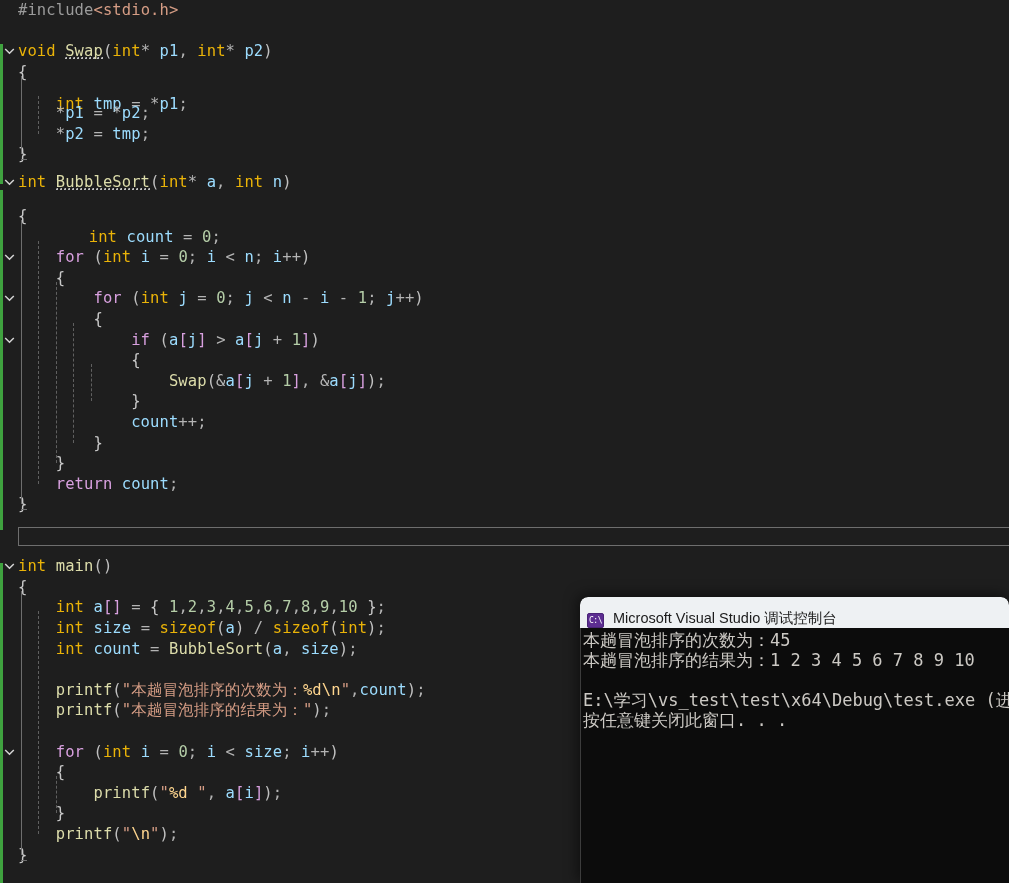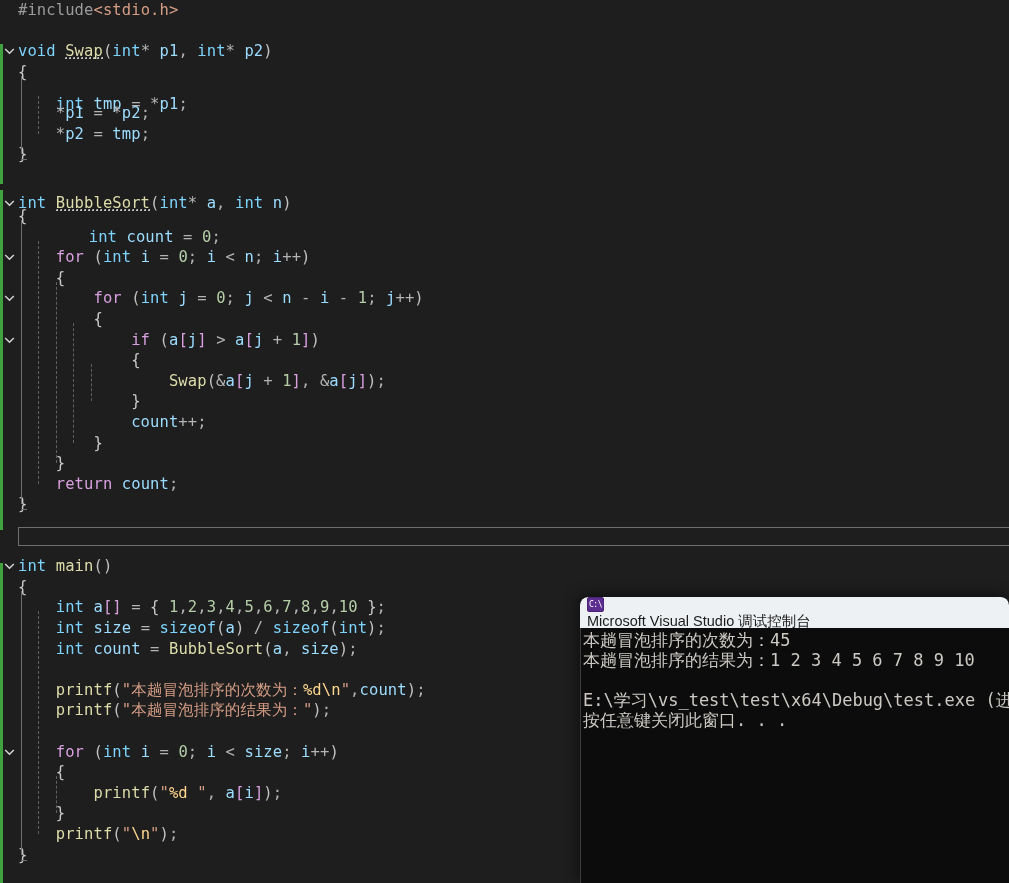--- a/index.html
+++ b/index.html
@@ -46,21 +46,21 @@
   
   .chev {
     position: absolute;
     left: 4px; top: 0;
     width: 13px; height: 20.6px;
     pointer-events: auto;
   }
   .chev svg { display:block; margin-top:6px; }
 
   
-  .kw      { color: #7dd3fc; }   
+  .kw      { color: #eab308; }   
   .ctl     { color: #d8a0df; }   
   .pp      { color: #9b9b9b; }   
   .ppfile  { color: #d69d85; }   
   .fn      { color: #dcdcaa; }   
   .var     { color: #9cdcfe; }   
   .num     { color: #b5cea8; }   
   .str     { color: #d69d85; }   
   .esc     { color: #ffd68f; }   
   .op      { color: #b4b4b4; }   
   .brk     { color: #d8a0df; }   
@@ -96,24 +96,23 @@
     border-radius: 8px 8px 0 0;
     overflow: hidden;
     box-shadow: -2px -2px 14px rgba(0,0,0,0.55);
   }
   #console-titlebar {
     position: relative;
     height: 31px;
     background: #eef1f3;
     border-radius: 8px 8px 0 0;
     display: flex;
-    align-items: flex-start;
+    align-items: flex-end;
     padding-left: 7px;
     box-sizing: border-box;
-    flex-direction: column;
   }
   #console-icon {
     width: 17px; height: 15px;
     border-radius: 2px;
     background: #5c2d91;
     position: relative;
     flex: 0 0 auto;
     margin-right: 9px;
     border: 1px solid #4a2477;
     box-sizing: border-box;
@@ -166,21 +165,21 @@
       <div class="line" style="top: 20.6px; position: absolute; left: 0px; right: 0px;"><span class="txt"></span></div>
       <div class="line" style="top: 41.2px; position: absolute; left: 0px; right: 0px;"><span class="chev"><svg width="11" height="9" viewBox="0 0 11 9">
             <path d="M1.2 2 L5.5 6.3 L9.8 2" stroke="#d4d4d4" stroke-width="1.5" fill="none"></path>
           </svg></span><span class="txt"><span class="kw">void</span> <span class="fn squig">Swap</span><span class="par">(</span><span class="kw">int</span><span class="op">*</span> <span class="var">p1</span><span class="op">,</span> <span class="kw">int</span><span class="op">*</span> <span class="var">p2</span><span class="par">)</span></span></div>
       <div class="line" style="top: 61.8px; position: absolute; left: 0px; right: 0px;"><span class="txt"><span class="brace">{</span></span></div>
       <div class="line" style="top: 82.4px; position: absolute; left: 0px; right: 0px; margin-top: 12px;"><span class="txt">    <span class="kw">int</span> <span class="var">tmp</span> <span class="op">=</span> <span class="op">*</span><span class="var">p1</span><span class="op">;</span></span></div>
       <div class="line" style="top: 103px; position: absolute; left: 0px; right: 0px;"><span class="txt">    <span class="op">*</span><span class="var">p1</span> <span class="op">=</span> <span class="op">*</span><span class="var">p2</span><span class="op">;</span></span></div>
       <div class="line" style="top: 123.6px; position: absolute; left: 0px; right: 0px;"><span class="txt">    <span class="op">*</span><span class="var">p2</span> <span class="op">=</span> <span class="var">tmp</span><span class="op">;</span></span></div>
       <div class="line" style="top: 144.2px; position: absolute; left: 0px; right: 0px;"><span class="txt"><span class="brace">}</span></span></div>
       <div class="line" style="top: 164.8px; position: absolute; left: 0px; right: 0px;"><span class="txt"></span></div>
-      <div class="line" style="top: 193px; position: absolute; left: 0px; right: 0px;"><span class="chev"><svg width="11" height="9" viewBox="0 0 11 9">
+      <div class="line" style="top: 172px; position: absolute; left: 0px; right: 0px;"><span class="chev"><svg width="11" height="9" viewBox="0 0 11 9">
             <path d="M1.2 2 L5.5 6.3 L9.8 2" stroke="#d4d4d4" stroke-width="1.5" fill="none"></path>
           </svg></span><span class="txt"><span class="kw">int</span> <span class="fn squig">BubbleSort</span><span class="par">(</span><span class="kw">int</span><span class="op">*</span> <span class="var">a</span><span class="op">,</span> <span class="kw">int</span> <span class="var">n</span><span class="par">)</span></span></div>
       <div class="line" style="top: 206px; position: absolute; left: 0px; right: 0px;"><span class="txt"><span class="brace">{</span></span></div>
       <div class="line" style="top: 226.6px; position: absolute; left: 0px; right: 0px; margin-left: 33px;"><span class="txt">    <span class="kw">int</span> <span class="var">count</span> <span class="op">=</span> <span class="num">0</span><span class="op">;</span></span></div>
       <div class="line" style="top: 247.2px; position: absolute; left: 0px; right: 0px;"><span class="chev"><svg width="11" height="9" viewBox="0 0 11 9">
             <path d="M1.2 2 L5.5 6.3 L9.8 2" stroke="#d4d4d4" stroke-width="1.5" fill="none"></path>
           </svg></span><span class="txt">    <span class="ctl">for</span> <span class="par">(</span><span class="kw">int</span> <span class="var">i</span> <span class="op">=</span> <span class="num">0</span><span class="op">;</span> <span class="var">i</span> <span class="op">&lt;</span> <span class="var">n</span><span class="op">;</span> <span class="var">i</span><span class="op">+</span><span class="op">+</span><span class="par">)</span></span></div>
       <div class="line" style="top: 267.8px; position: absolute; left: 0px; right: 0px;"><span class="txt">    <span class="brace">{</span></span></div>
       <div class="line" style="top: 288.4px; position: absolute; left: 0px; right: 0px;"><span class="chev"><svg width="11" height="9" viewBox="0 0 11 9">
             <path d="M1.2 2 L5.5 6.3 L9.8 2" stroke="#d4d4d4" stroke-width="1.5" fill="none"></path>

